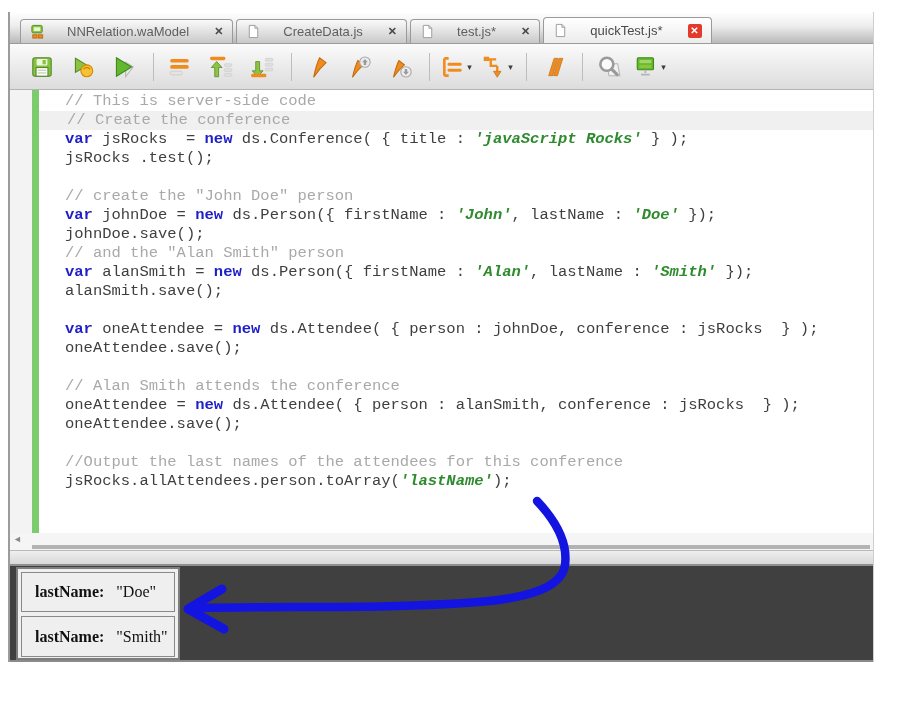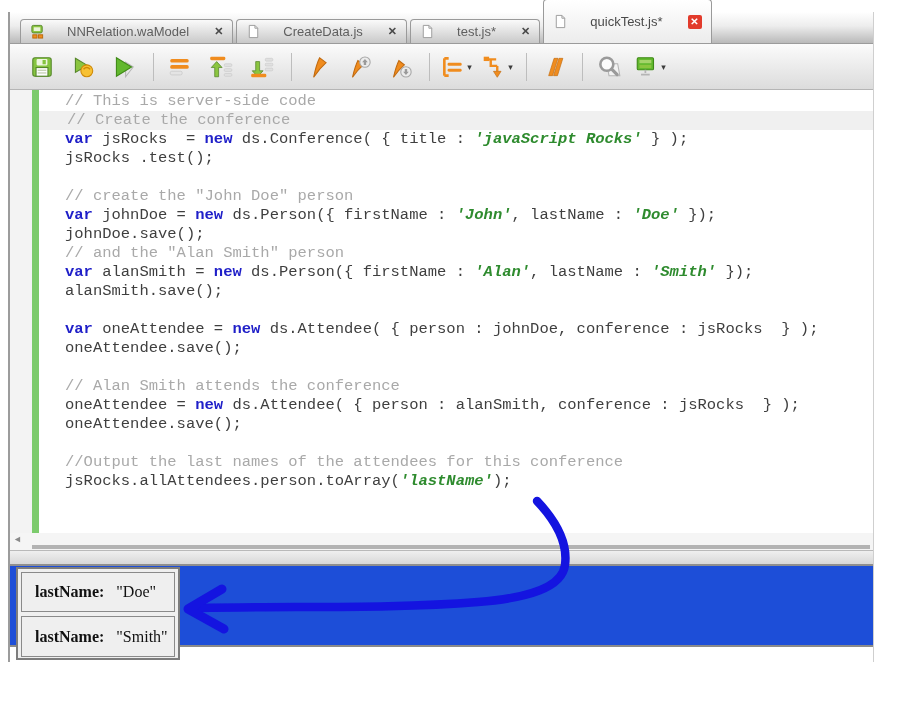--- a/index.html
+++ b/index.html
@@ -13,21 +13,21 @@
   .window{ position:absolute; left:8px; top:12px; width:866px; height:650px;
            border-left:2px solid #9c9c9c; border-right:1px solid #cfcfcf; }
 
   
   .tabbar{ height:32px; background:linear-gradient(180deg,#ffffff 0%,#ededed 45%,#b9b9b9 100%);
            border-bottom:1px solid #9b9b9b; display:flex; align-items:flex-end; padding-left:10px; }
   .tab{ height:24px; display:flex; align-items:center; gap:22px; padding:0 9px;
         margin-right:3px; border:1px solid #9a9a9a; border-bottom:none;
         border-radius:4px 4px 0 0; background:linear-gradient(180deg,#fafafa,#c9c9c9);
         font-size:13px; color:#5f5f5f; cursor:default; white-space:nowrap; }
-  .tab.active{ height:44px; background:linear-gradient(180deg,#ffffff,#ececec); color:#4a4a4a; }
+  .tab.active{ height:26px; background:linear-gradient(180deg,#ffffff,#ececec); color:#4a4a4a; }
   .tab .ticon{ width:15px; height:15px; flex:0 0 auto; }
   .tab .x{ font-size:11px; font-weight:bold; color:#4a4a4a; margin-left:3px; }
   .tab .x-red{ width:14px; height:14px; background:var(--red); border-radius:2px; color:#fff;
                font-size:10px; font-weight:bold; display:flex; align-items:center; justify-content:center;
                margin-left:3px; }
 
   
   .toolbar{ height:46px; background:linear-gradient(180deg,#fbfbfb,#dcdcdc);
             border-bottom:1px solid #b5b5b5; display:flex; align-items:center; padding-left:16px; }
   .tb-btn{ width:32px; height:32px; display:flex; align-items:center; justify-content:center;
@@ -52,21 +52,21 @@
   
   .hscroll{ height:17px; background:#f5f5f5; position:relative; }
   .scroll-left{ position:absolute; left:3px; top:1px; font-size:9px; color:#8a8a8a; }
   .hthumb{ position:absolute; left:22px; right:3px; bottom:1px; height:4px; background:#b3b3b3; }
 
   
   .split{ height:16px; background:linear-gradient(180deg,#efefef,#d8d8d8);
           border-top:1px solid #b9b9b9; border-bottom:2px solid #8f8f8f; }
 
   
-  .results{ height:81px; background:#1d4ed8; border-bottom:2px solid #8a8a8a; position:relative; }
+  .results{ height:96px; background:#404040; border-bottom:2px solid #8a8a8a; position:relative; }
   .results-outer{ position:absolute; left:6px; top:1px; width:164px; height:93px;
                   border:2px solid #7d7d7d; padding:3px; background:#efefef; }
   .result-box{ border:1px solid #8a8a8a; height:40px; display:flex; align-items:center;
                padding-left:13px; background:#efefef;
                font-family:"Liberation Serif","DejaVu Serif",serif; font-size:16px; color:#111; }
   .result-box + .result-box{ margin-top:4px; height:41px; }
   .result-label{ font-weight:bold; margin-right:12px; }
 
   
   .arrow-overlay{ position:absolute; left:0; top:0; width:921px; height:710px;

